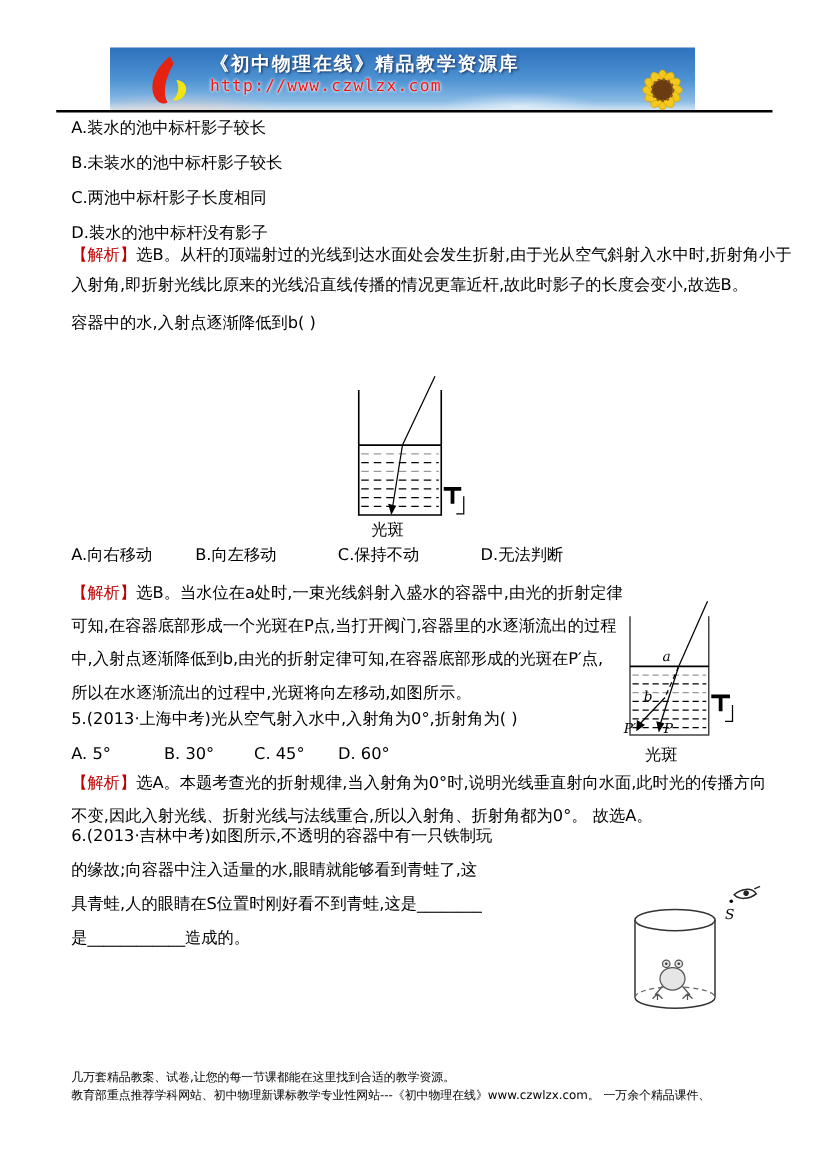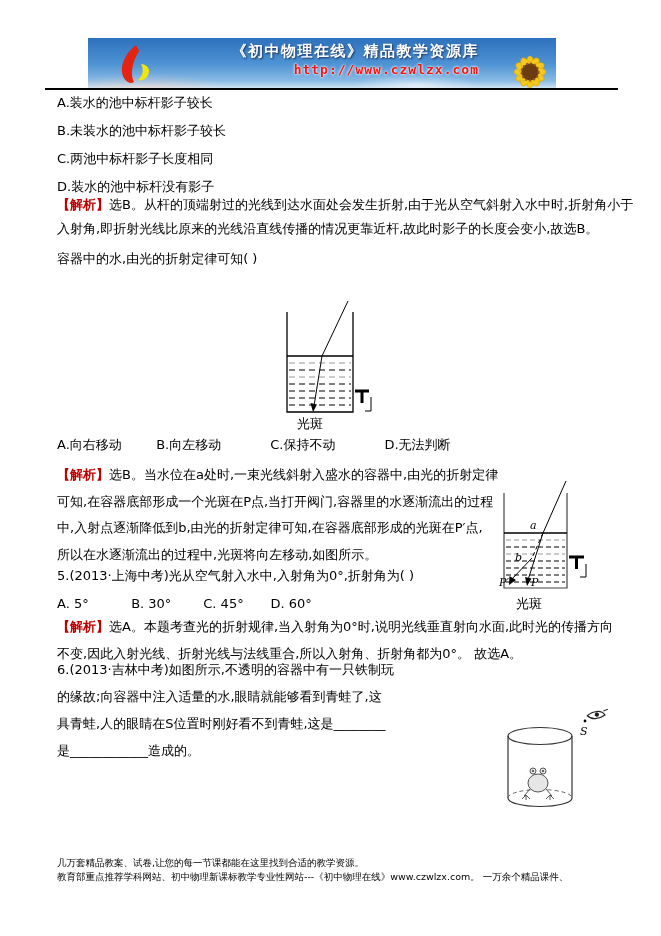--- a/index.html
+++ b/index.html
@@ -7,33 +7,33 @@
   body{font-family:"DejaVu Sans",sans-serif;color:#000}
   .page{position:relative;width:661px;height:936px;background:#fff;overflow:hidden}
 
   
   .banner{position:absolute;left:88px;top:38px;width:468px;height:50px;overflow:hidden;
     background:
       radial-gradient(ellipse 90px 16px at 70% 94%, rgba(255,255,255,.55), transparent 70%),
       radial-gradient(ellipse 120px 20px at 12% 100%, rgba(255,210,190,.45), transparent 70%),
       linear-gradient(180deg,#2e71bd 0%,#4e93d3 52%,#8abbe5 86%,#cfe3f2 100%);}
   .logo{position:absolute;left:27px;top:6px}
-  .banner-text{position:absolute;left:80px;right:77px;top:4px;text-align:right}
+  .banner-text{position:absolute;left:80px;right:49px;top:4px;text-align:left}
   .banner-title{font-size:15px;font-weight:bold;color:#fff;letter-spacing:1.5px;
     text-shadow:1px 1px 2px rgba(10,30,70,.85)}
-  .banner-url{margin-top:1px;font-family:"DejaVu Sans Mono",monospace;font-size:13px;font-weight:bold;
+  .banner-url{margin-top:1px;font-family:"DejaVu Sans Mono",monospace;font-size:13px;font-weight:normal;
     color:#f31414;letter-spacing:1px;text-shadow:0 0 2px #fff,0 0 3px #fff;cursor:pointer}
   .sunflower{position:absolute;right:0;top:8px}
   .rule{position:absolute;left:45px;top:88px;width:573px;height:2px;background:#000}
 
   
   .blk{position:absolute;left:57px;font-size:13px;line-height:27px;white-space:nowrap}
   .lh24{line-height:24px}
   .lh28{line-height:28px}
-  .tag{color:#c00000;font-weight:bold}
+  .tag{color:#c00000;font-weight:normal}
   .heading{font-weight:bold;font-size:13.5px}
   .opts span{display:inline-block}
   .w95{width:95px}.w110{width:110px}.w70{width:70px}.w68{width:68px}.w63{width:63px}
   .footer{position:absolute;left:57px;top:856px;width:560px;font-size:9.5px;line-height:13.5px}
 
   
   .fig{position:absolute}
   .fig text.lbl{font-size:13px;fill:#000}
   .fig text.math{font-style:italic;font-family:"DejaVu Serif",serif;font-size:11px;fill:#000}
 </style>
@@ -74,21 +74,21 @@
     <div>C.两池中标杆影子长度相同</div>
     <div>D.装水的池中标杆没有影子</div>
   </div>
 
   <div class="blk lh24" style="top:193px">
     <div><span class="tag">【解析】</span><span>选B。从杆的顶端射过的光线到达水面处会发生折射,由于光从空气斜射入水中时,折射角小于</span></div>
     <div>入射角,即折射光线比原来的光线沿直线传播的情况更靠近杆,故此时影子的长度会变小,故选B。</div>
   </div>
 
   <div class="blk lh24" style="top:247px">
-    <div>容器中的水,由光的折射定律可知(      )</div>
+    <div>容器中的水,入射点逐渐降低到b(      )</div>
   </div>
 
   <svg class="fig" style="left:281px;top:300px" width="100" height="133" viewBox="0 0 100 133">
     <path d="M6,12 L6,112 L72,112 L72,12" fill="none" stroke="#000" stroke-width="1.3"></path>
     <line x1="6" y1="56" x2="72" y2="56" stroke="#000" stroke-width="1.4"></line>
     <g stroke="#000" stroke-width="1" stroke-dasharray="6 4">
       <line x1="8" y1="63" x2="70" y2="63" stroke="#999"></line>
       <line x1="8" y1="70" x2="70" y2="70"></line>
       <line x1="8" y1="77" x2="70" y2="77" stroke="#999"></line>
       <line x1="8" y1="84" x2="70" y2="84"></line>

